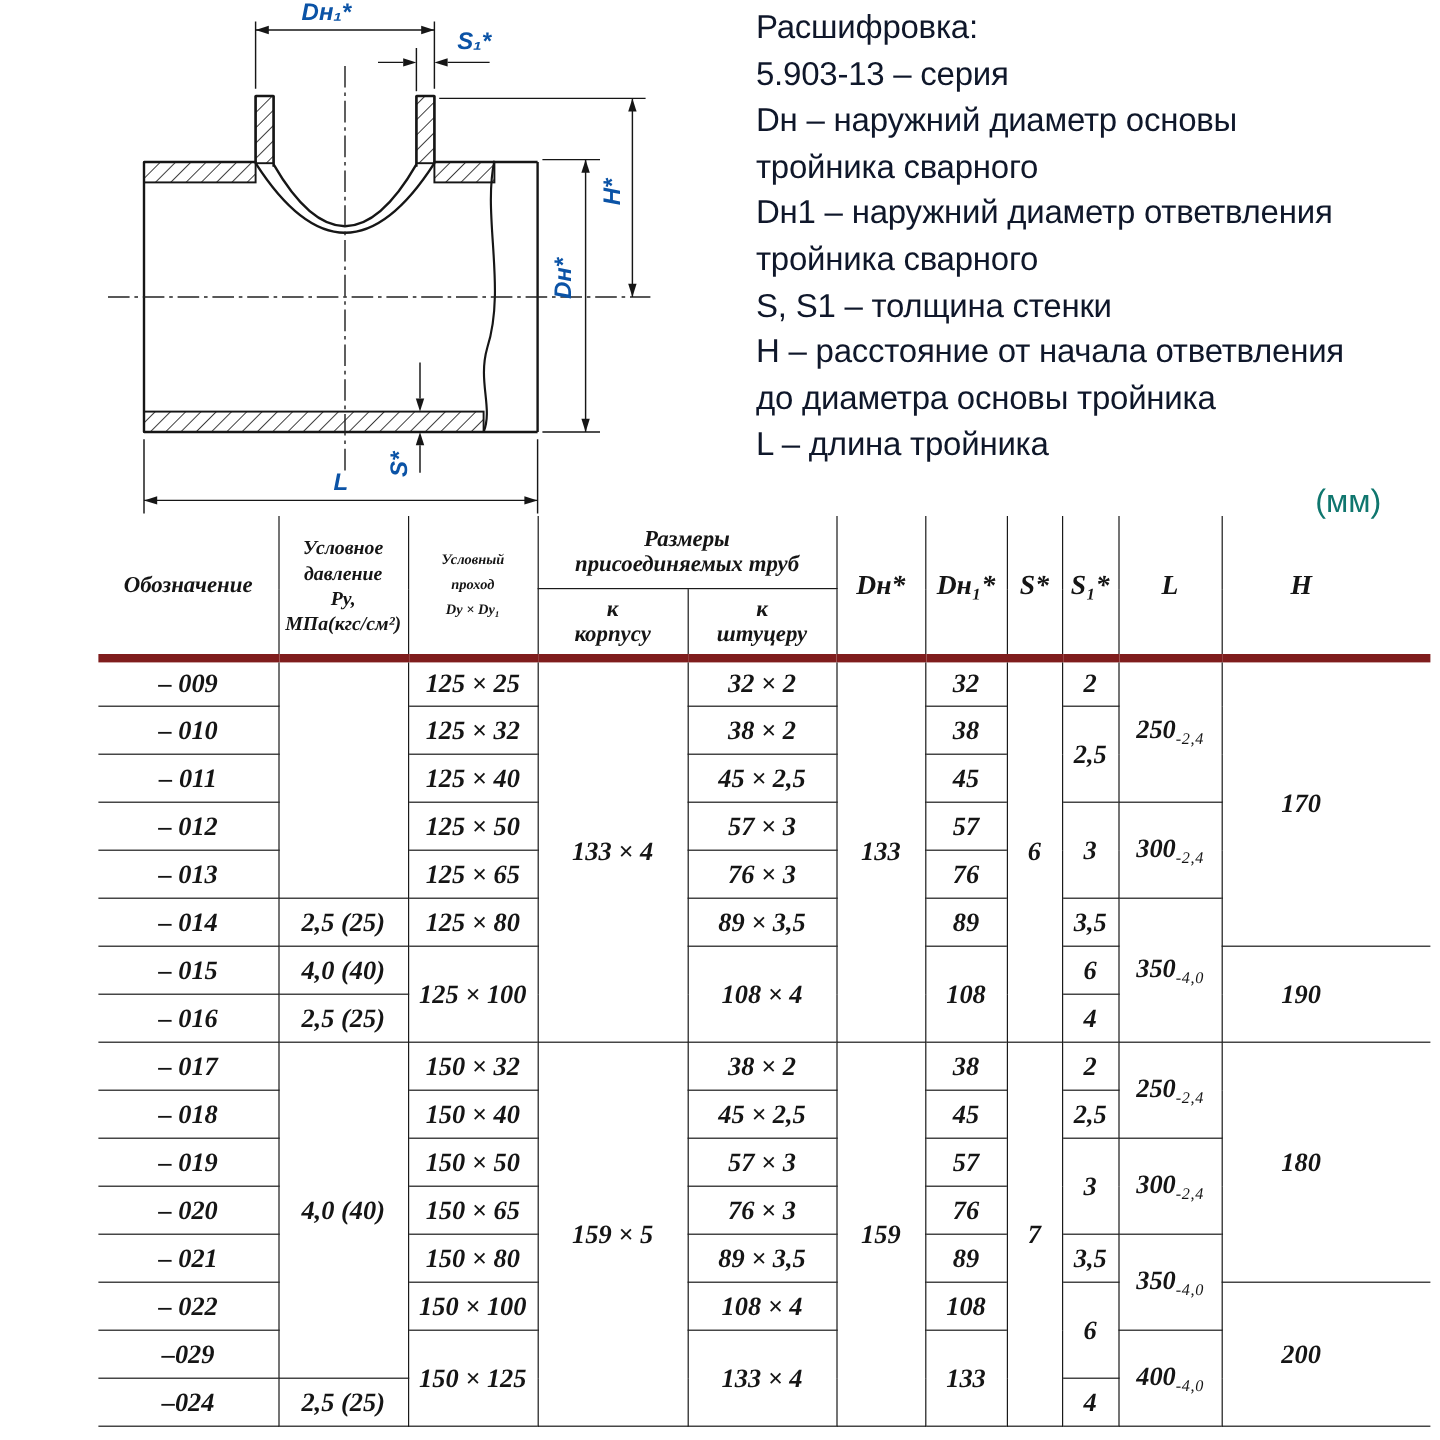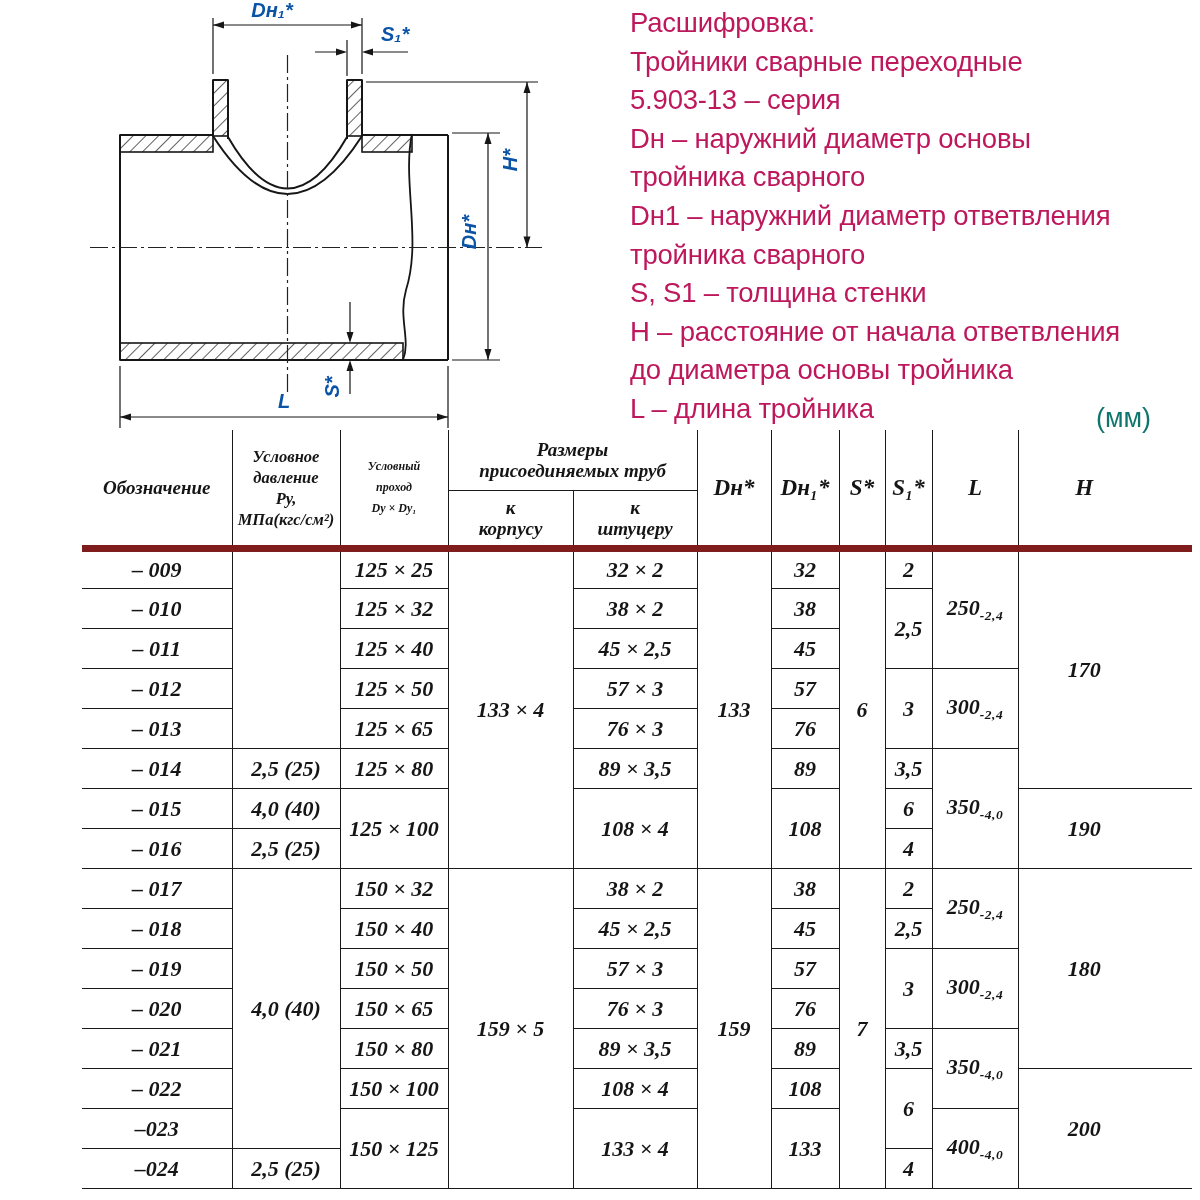--- a/index.html
+++ b/index.html
@@ -1,21 +1,21 @@
 <!DOCTYPE html>
 <html><head>
 <meta charset="utf-8">
 <style>
   html,body { margin:0; padding:0; }
   body { width:1200px; height:1200px; background:#ffffff; position:relative;
          font-family:"Liberation Sans", sans-serif; overflow:hidden; }
 
   
   .legend { position:absolute; left:630px; top:4px; width:560px;
-            font-size:27.5px; line-height:38.6px; color:#be185d;
+            font-size:27.5px; line-height:38.6px; color:#0f172a;
             font-family:"Liberation Sans", sans-serif; letter-spacing:-0.2px; }
   .units-note { position:absolute; left:1096px; top:403px; font-size:27px; color:#0f766e; }
 
   
   .drawing-wrap { position:absolute; left:90px; top:0; width:540px; height:430px; }
   .dim-label { font-family:"Liberation Sans", sans-serif; font-style:italic; font-weight:bold;
                font-size:20px; fill:#0b53a6; }
 
   
   table.spec { position:absolute; left:82px; top:430px; width:1110px;
@@ -33,21 +33,21 @@
   thead th.c-dn, thead th.c-dn1, thead th.c-s, thead th.c-s1,
   thead th.c-l, thead th.c-h { font-size:23px; }
   thead tr.hrow-b th, thead th[rowspan="2"] { border-bottom:7px solid #7f1d1d; }
   thead th.c-group { border-bottom:1.6px solid #1a1a1a; }
 
   tbody tr { height:40px; }
   tbody td { font-size:22px; vertical-align:middle; }
   .c-designation { border-left:none !important; }
   .c-h { border-right:none !important; padding-right:42px !important; }
   td.c-designation { text-align:right; padding-right:8px; }
-  sub.tol { font-size:13.5px; font-weight:700; letter-spacing:0.5px; }
+  sub.tol { font-size:13.5px; font-weight:400; letter-spacing:0.5px; }
 </style>
 </head>
 <body>
 
 <div class="drawing-wrap">
   <svg width="540" height="430" viewBox="0 0 540 430">
     <defs>
       <pattern id="hatch" patternUnits="userSpaceOnUse" width="9" height="9" patternTransform="rotate(45)">
         <line x1="0" y1="0" x2="0" y2="9" stroke="#1a1a1a" stroke-width="1.4"></line>
       </pattern>
@@ -111,21 +111,20 @@
     <text class="dim-label" x="291" y="41" text-anchor="start">S₁*</text>
     <text class="dim-label" x="427" y="160" text-anchor="middle" transform="rotate(-90 427 160)">H*</text>
     <text class="dim-label" x="386" y="232" text-anchor="middle" transform="rotate(-90 386 232)">Dн*</text>
     <text class="dim-label" x="249" y="387" text-anchor="middle" transform="rotate(-90 249 387)">S*</text>
     <text class="dim-label" x="194" y="408" text-anchor="middle">L</text>
   </svg>
 </div>
 
 <div class="legend">
   <div>Расшифровка:</div>
-  <div>Тройники сварные переходные</div>
   <div>5.903-13 – серия</div>
   <div>Dн – наружний диаметр основы</div>
   <div>тройника сварного</div>
   <div>Dн1 – наружний диаметр ответвления</div>
   <div>тройника сварного</div>
   <div>S, S1 – толщина стенки</div>
   <div>H – расстояние от начала ответвления</div>
   <div>до диаметра основы тройника</div>
   <div>L – длина тройника</div>
 </div>
@@ -304,21 +303,21 @@
       </tr>
       <tr>
         <td class="c-designation"><span>– 022</span></td>
         <td class="c-bore"><span>150 × 100</span></td>
         <td class="c-to-branch"><span>108 × 4</span></td>
         <td class="c-dn1"><span>108</span></td>
         <td class="c-s1" rowspan="2"><span>6</span></td>
         <td class="c-h" rowspan="3"><span>200</span></td>
       </tr>
       <tr>
-        <td class="c-designation"><span>–023</span></td>
+        <td class="c-designation"><span>–029</span></td>
         <td class="c-bore" rowspan="2"><span>150 × 125</span></td>
         <td class="c-to-branch" rowspan="2"><span>133 × 4</span></td>
         <td class="c-dn1" rowspan="2"><span>133</span></td>
         <td class="c-l" rowspan="2"><span>400</span><sub class="tol">-4,0</sub></td>
       </tr>
       <tr>
         <td class="c-designation"><span>–024</span></td>
         <td class="c-pressure"><span>2,5 (25)</span></td>
         <td class="c-s1"><span>4</span></td>
       </tr>

